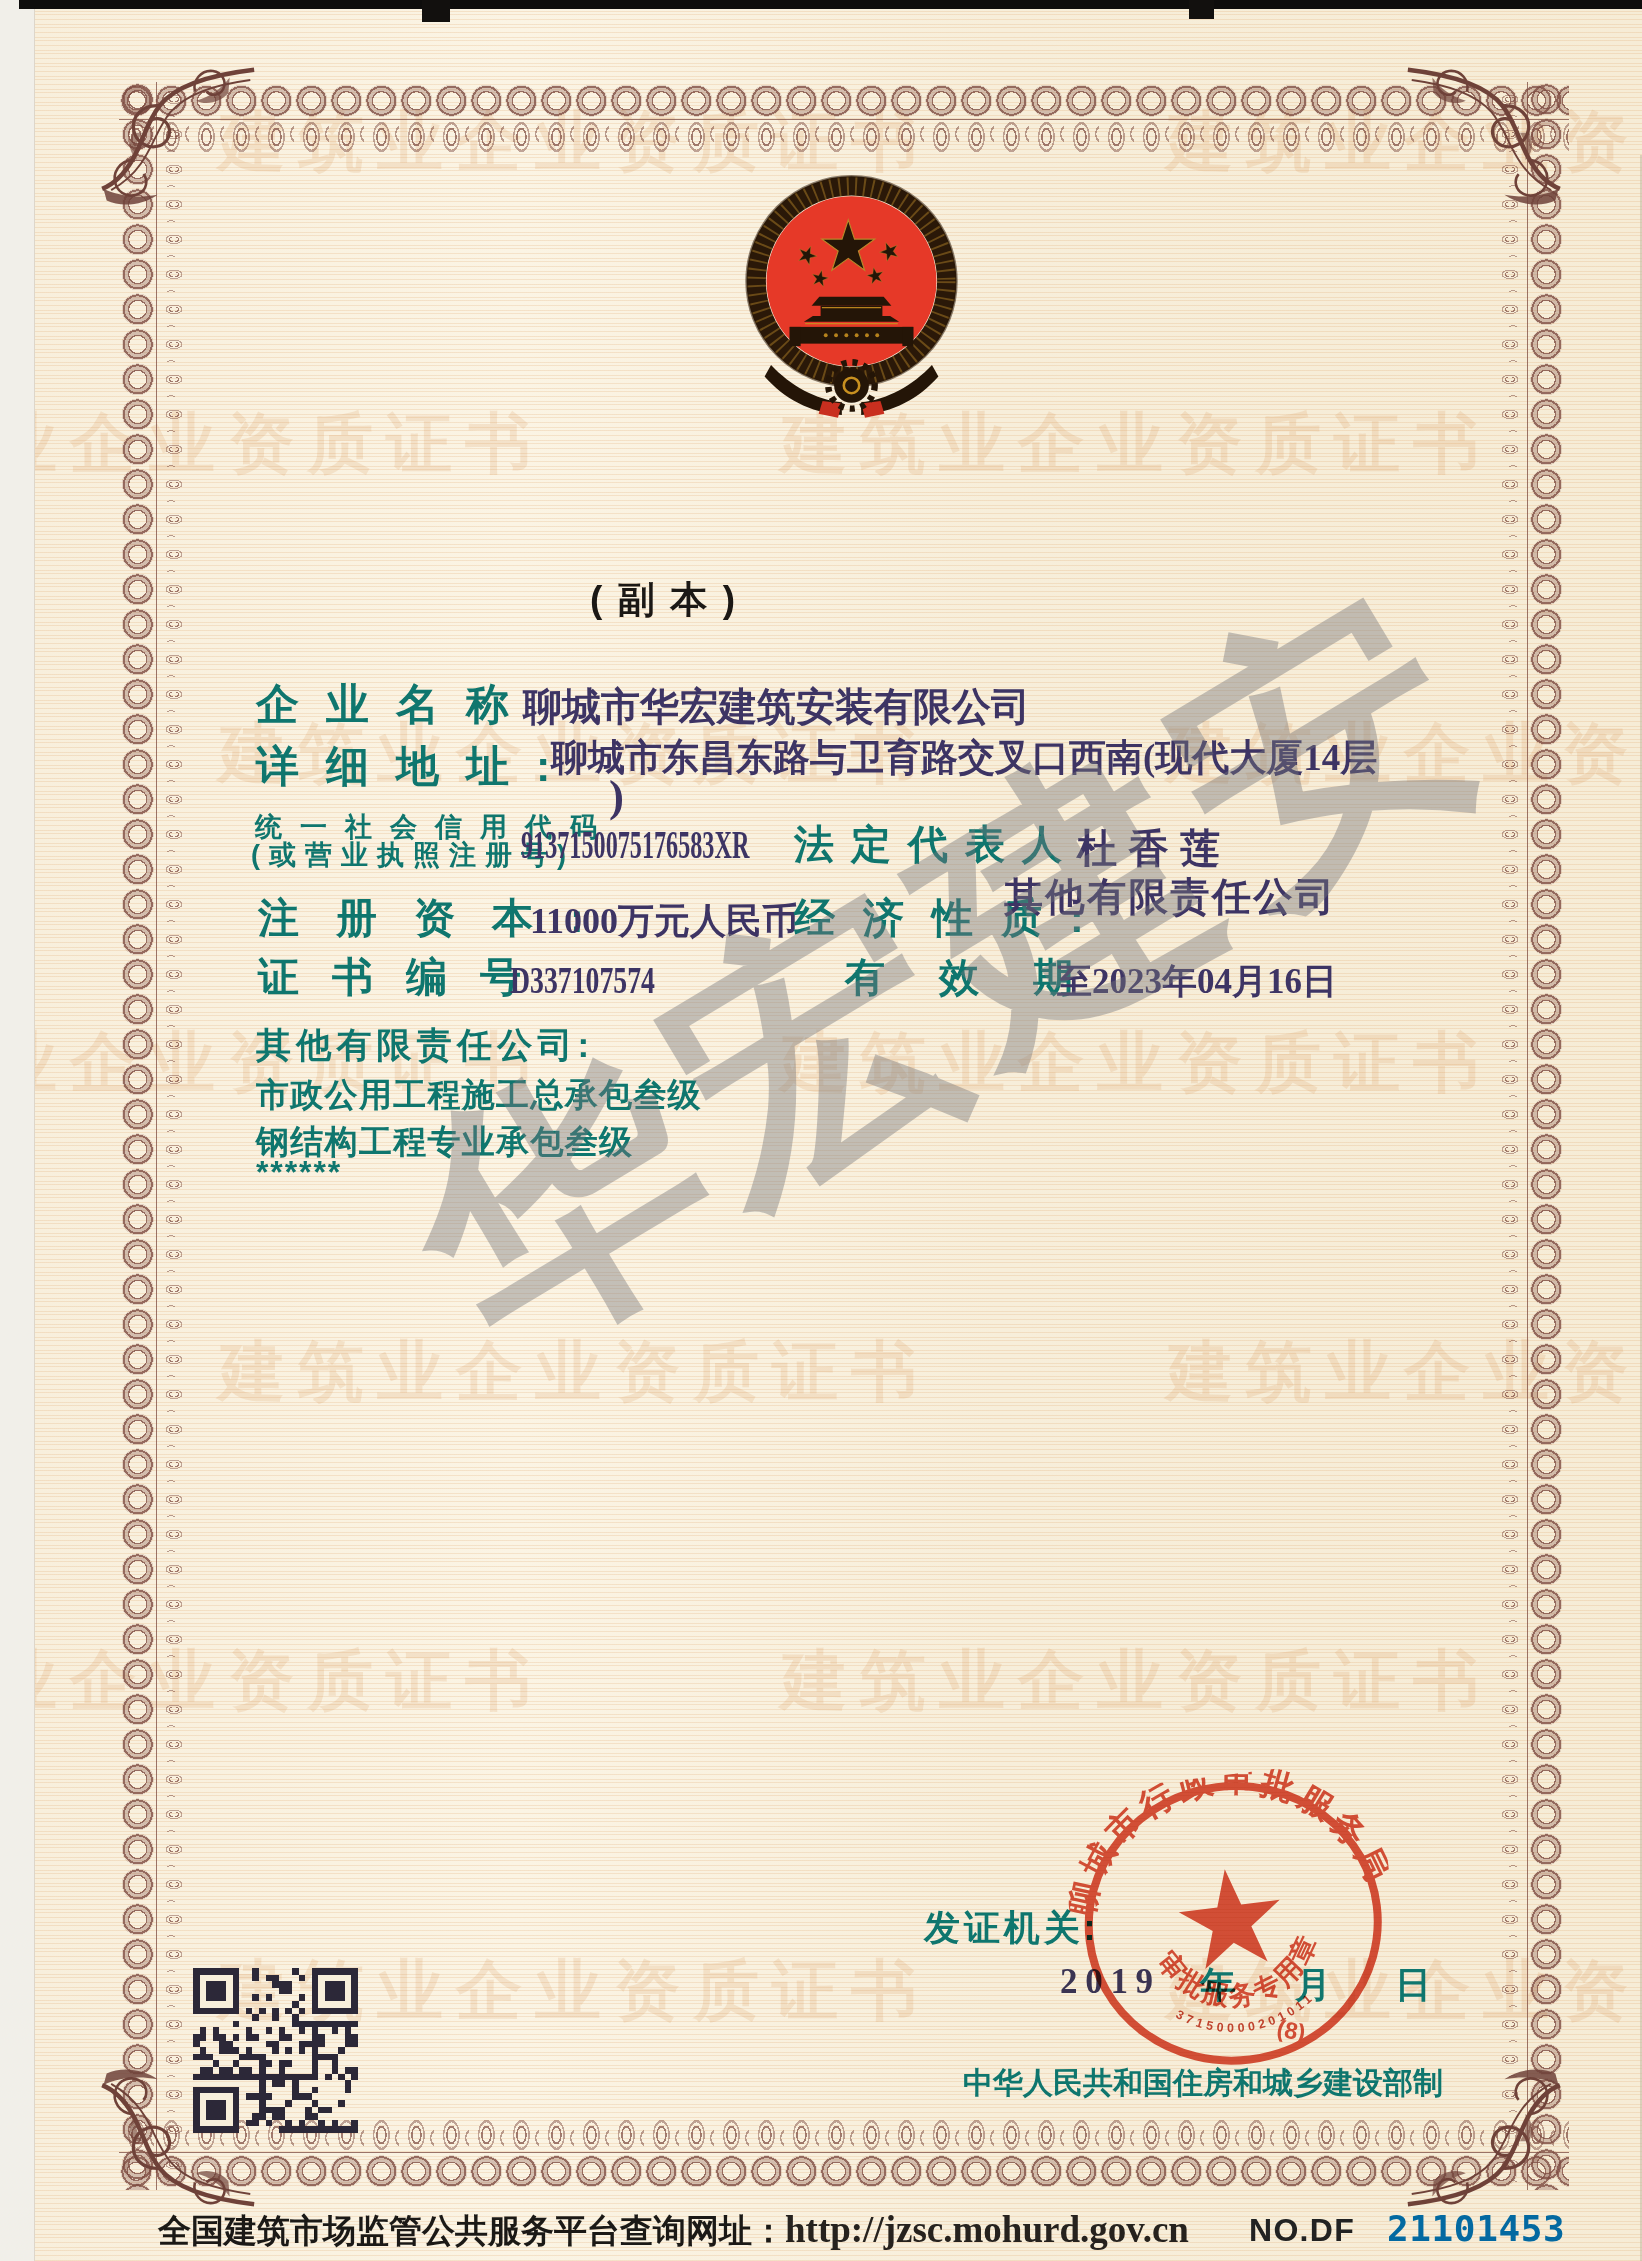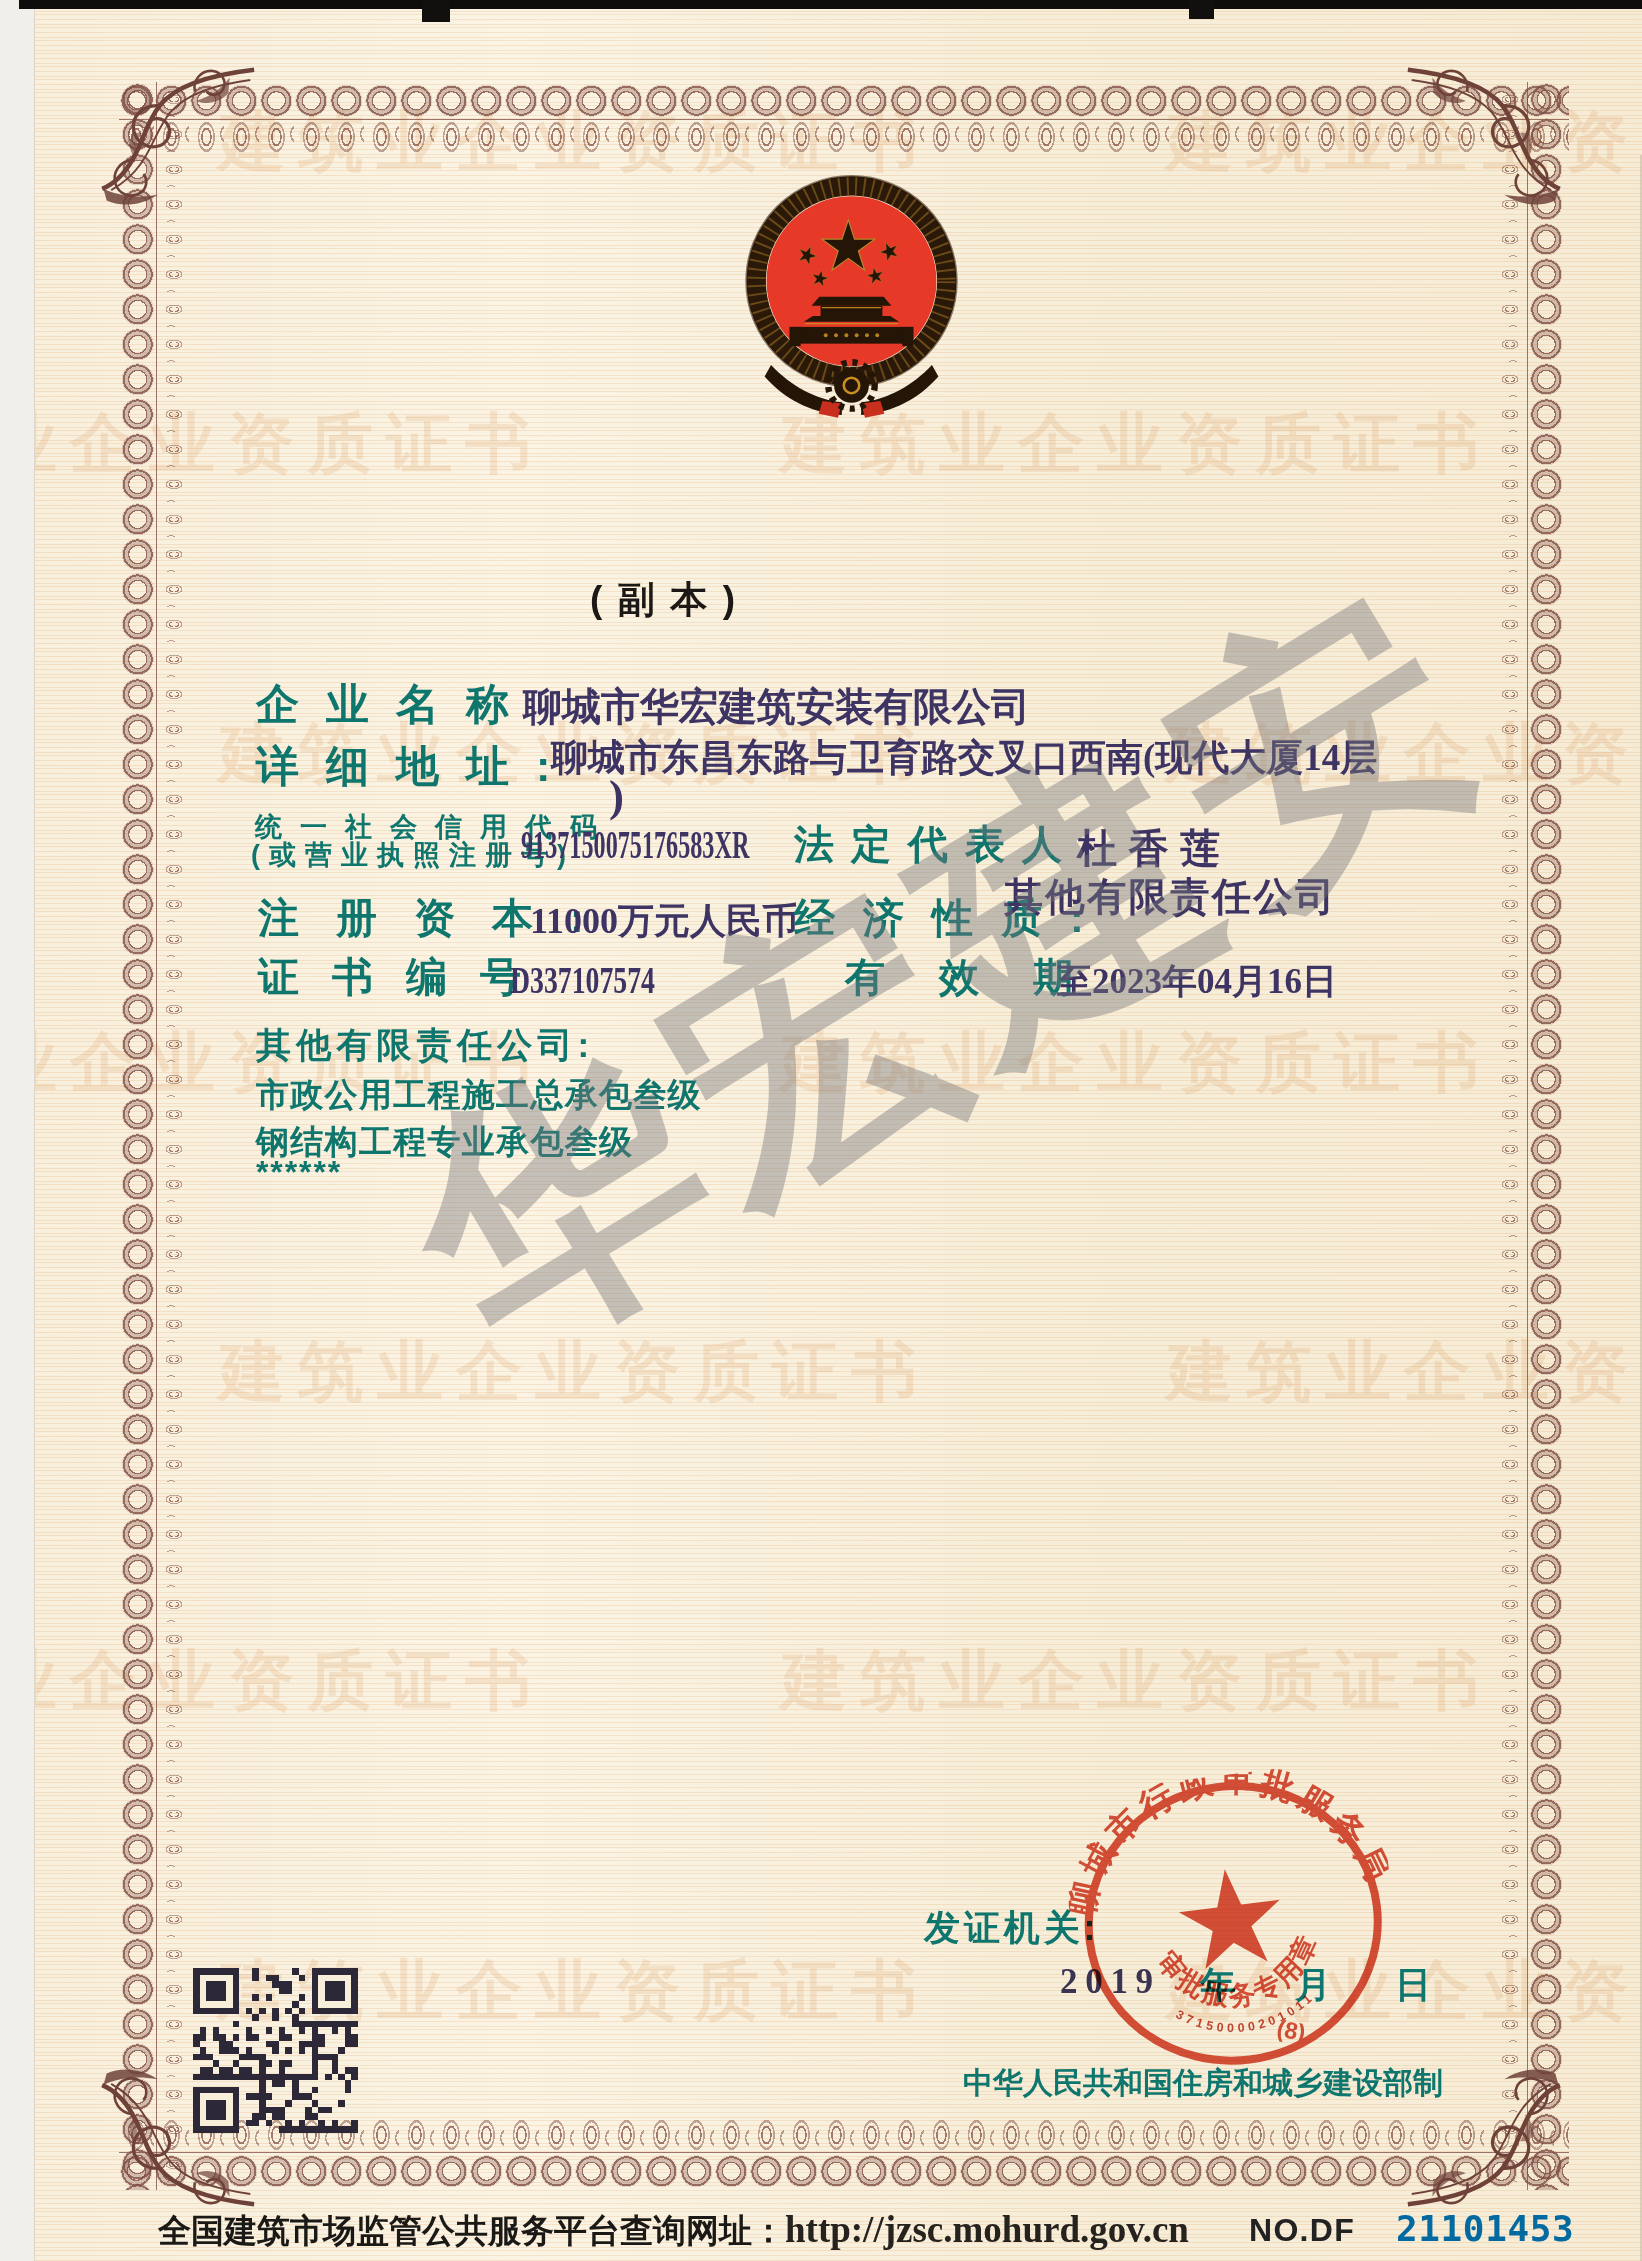--- a/index.html
+++ b/index.html
@@ -96,21 +96,21 @@
   }
 
   
   .stamp { position:absolute; left:1073px; top:1775px; width:322px; height:309px; z-index:8; transform:rotate(-7deg); mix-blend-mode:multiply; opacity:.92; }
 
   .qr { position:absolute; left:193px; top:1968px; width:165px; height:165px; z-index:5; }
 
   .footer-left { position:absolute; left:158px; top:2208px; z-index:5; white-space:nowrap; display:flex; align-items:baseline; }
   .footer-left .cn { font-size:33px; font-weight:900; color:#1b1916; }
   .footer-left .url { font-size:37px; font-weight:600; color:#26221e; font-family:"Liberation Serif", serif; }
-  .footer-no { position:absolute; left:1249px; top:2208px; z-index:5; display:flex; align-items:baseline; gap:41px; }
+  .footer-no { position:absolute; left:1249px; top:2208px; z-index:5; display:flex; align-items:baseline; gap:32px; }
   .footer-no .no-lbl { font-size:32px; font-weight:900; color:#222; letter-spacing:1.3px; }
   .footer-no .no-num { font-size:36px; font-weight:700; color:#0369a1; font-family:"DejaVu Sans Mono", monospace; letter-spacing:0.6px; }
 </style>
 </head>
 <body>
 
 <div class="scan">
 
   <div class="left-strip"></div>
   <div class="top-band"></div>

